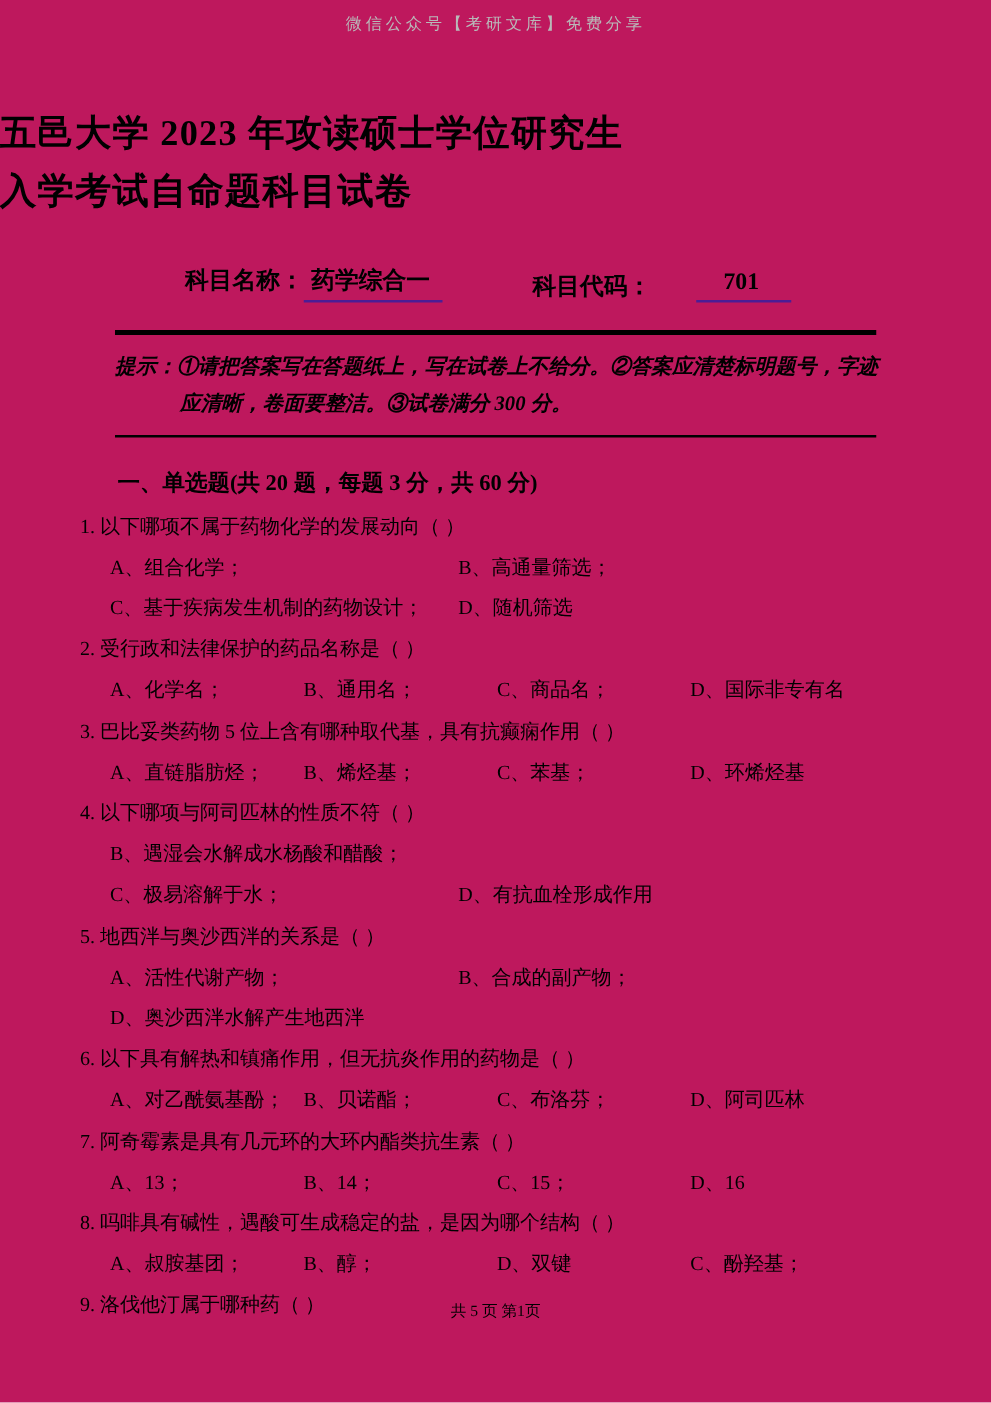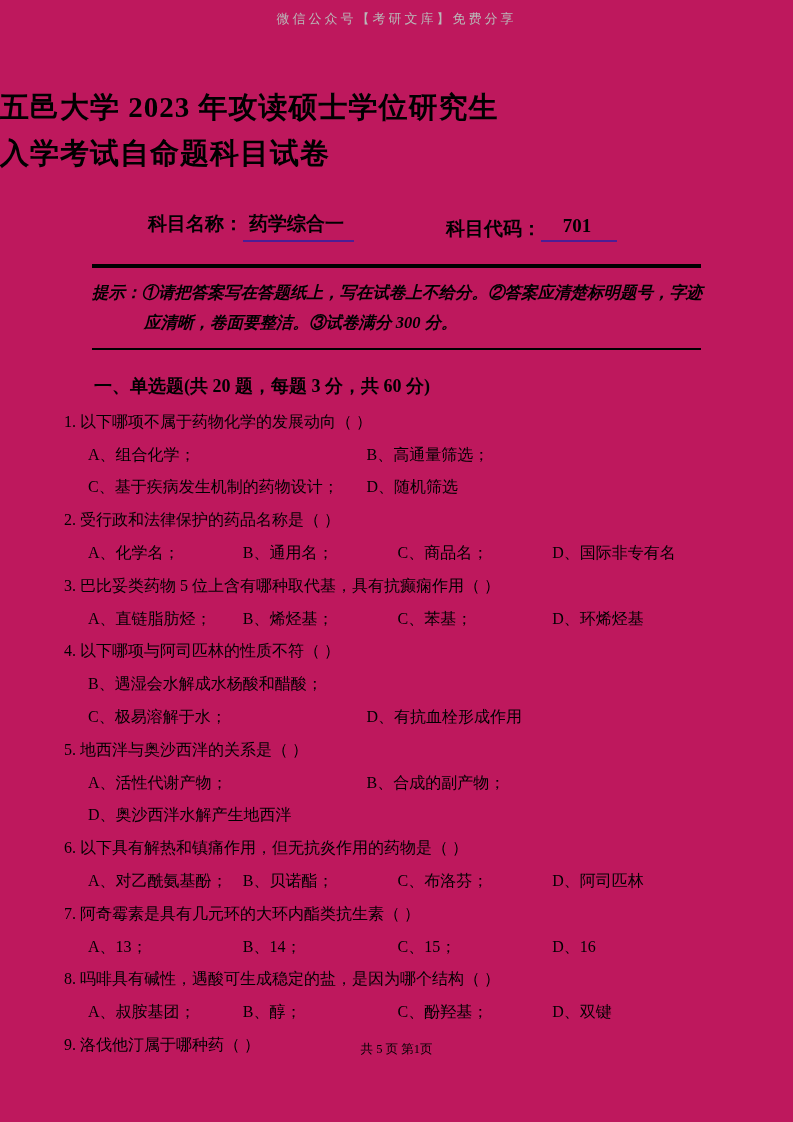--- a/index.html
+++ b/index.html
@@ -34,21 +34,21 @@
   .subject-row {
     margin-top: 34px;
     padding-left: 148px;
     display: flex;
     align-items: flex-end;
     font-size: 19px;
     font-weight: 700;
     white-space: nowrap;
   }
   .subject-group { display: flex; }
-  .code-group { display: flex; align-items: flex-end; margin-left: 92px; }
+  .code-group { display: flex; align-items: flex-end; margin-left: 72px; gap: 36px; }
   .u {
     border-bottom: 2px solid #4c1d95;
     padding: 0 10px 3px 6px;
     min-width: 60px;
     text-align: center;
   }
   .rule-thick {
     margin: 22px 92px 0 92px;
     border-top: 4.5px solid #000;
     height: 0;
@@ -201,22 +201,22 @@
         <span class="opt">C、15；</span>
         <span class="opt">D、16</span>
       </div>
     </div>
 
     <div class="question">
       <div class="stem">8. 吗啡具有碱性，遇酸可生成稳定的盐，是因为哪个结构（ ）</div>
       <div class="opt-row">
         <span class="opt">A、叔胺基团；</span>
         <span class="opt">B、醇；</span>
+        <span class="opt">D、双键</span>
         <span class="opt">C、酚羟基；</span>
-        <span class="opt">D、双键</span>
       </div>
     </div>
 
     <div class="question">
       <div class="stem">9. 洛伐他汀属于哪种药（ ）</div>
     </div>
 
   </div>
 
   <div class="footer">共 5 页 第1页</div>

